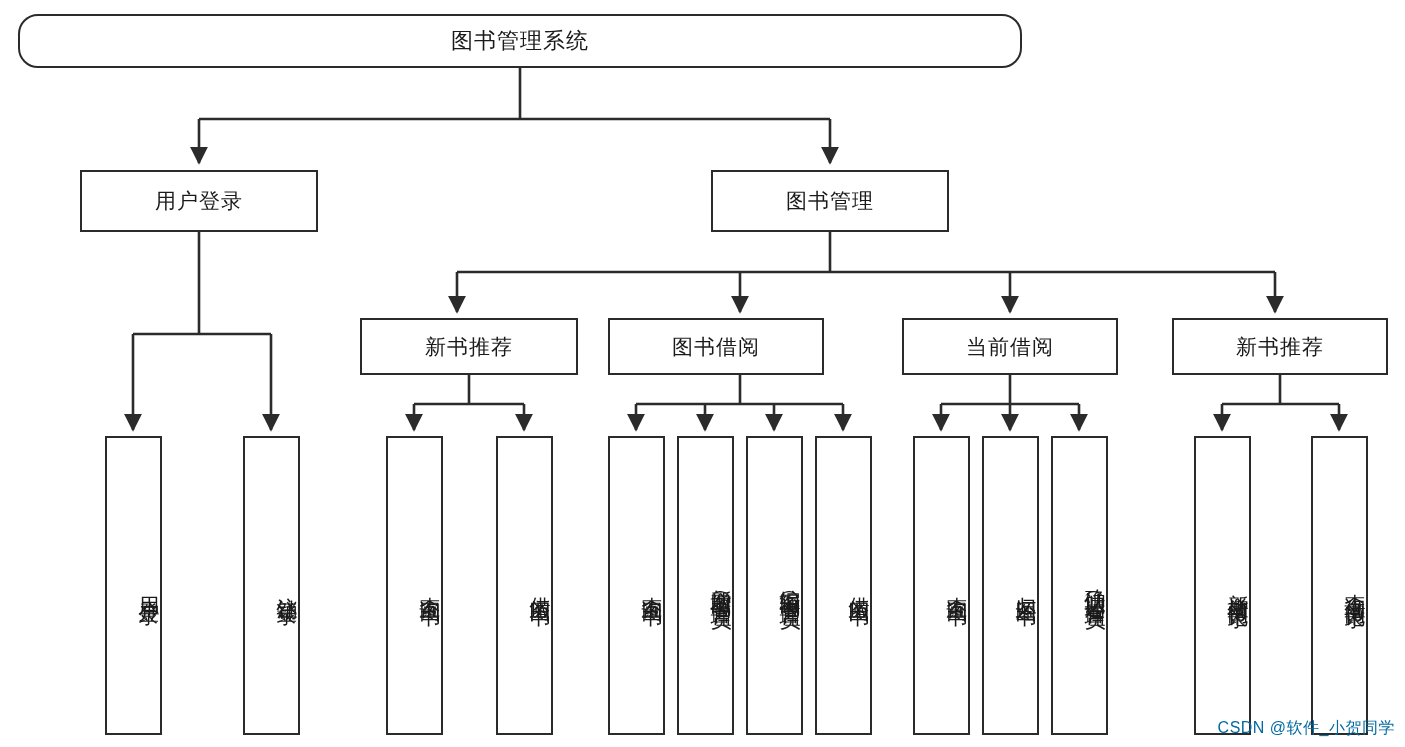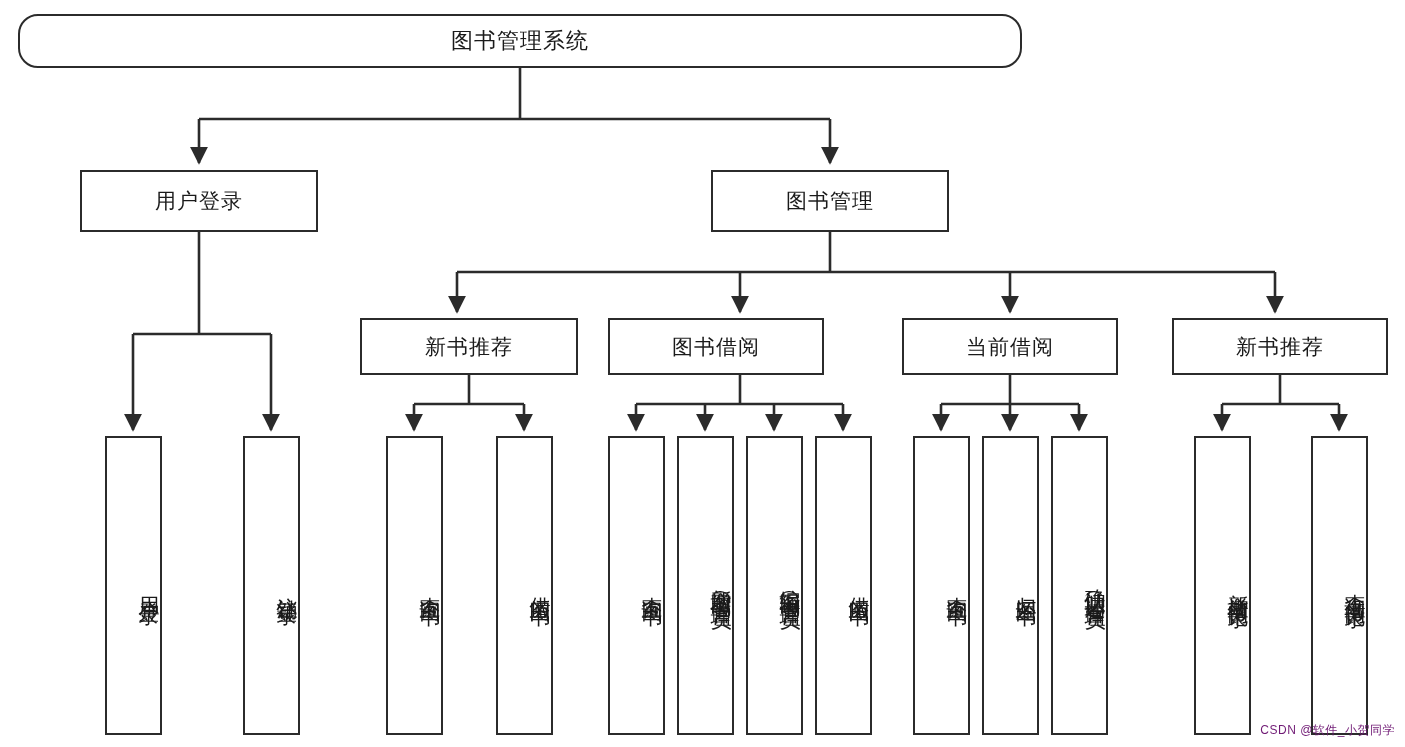--- a/index.html
+++ b/index.html
@@ -57,22 +57,22 @@
     overflow: hidden;
   }
   .node-v > span {
     writing-mode: vertical-rl;
     text-orientation: upright;
   }
   #watermark {
     position: absolute;
     right: 10px;
     bottom: 8px;
-    font-size: 12px;
-    color: #701a75;
+    font-size: 16px;
+    color: #0369a1;
     letter-spacing: 0.5px;
     white-space: nowrap;
     user-select: none;
   }
 </style>
 </head>
 <body>
 
 <div id="diagram-root">
 

